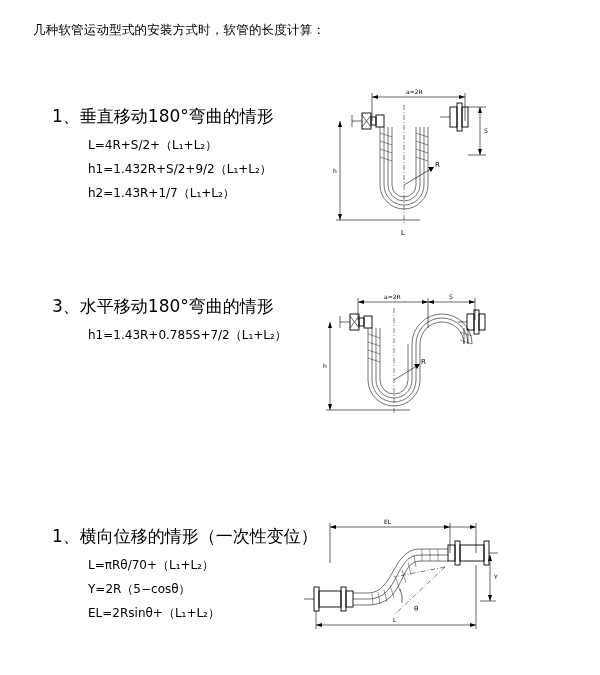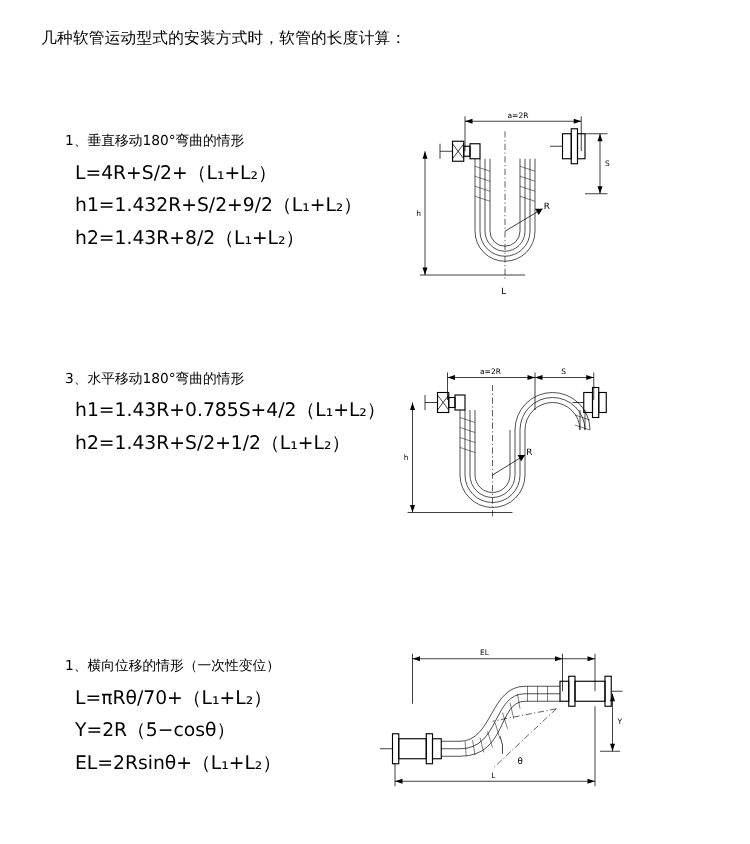--- a/index.html
+++ b/index.html
@@ -36,27 +36,27 @@
   .sec2 { left: 0px; top: 295px; width: 600px; }
   .sec3 { left: 0px; top: 525px; width: 600px; }
 
   .txtblock {
     position: absolute;
     left: 52px;
     top: 0;
     width: 270px;
   }
   .title {
-    font-size: 11px;
+    font-size: 17px;
     margin-bottom: 9px;
     white-space: nowrap;
   }
   .formula {
-    font-size: 15px;
-    margin-left: 8px;
+    font-size: 12px;
+    margin-left: 36px;
     margin-bottom: 7px;
     white-space: nowrap;
   }
   .figure {
     position: absolute;
   }
   .fig1 { left: 300px; top: -30px; }
   .fig2 { left: 300px; top: -15px; }
   .fig3 { left: 290px; top: -20px; }
 
@@ -75,21 +75,21 @@
 
 <div class="page">
 
   <div class="heading">几种软管运动型式的安装方式时，软管的长度计算：</div>
 
   <div class="section sec1">
     <div class="txtblock">
       <div class="title">1、垂直移动180°弯曲的情形</div>
       <div class="formula">L=4R+S/2+（L₁+L₂）</div>
       <div class="formula">h1=1.432R+S/2+9/2（L₁+L₂）</div>
-      <div class="formula">h2=1.43R+8/2（L₁+L₂）</div>
+      <div class="formula">h2=1.43R+1/7（L₁+L₂）</div>
     </div>
 
     <div class="figure fig1">
       <svg width="210" height="200" viewBox="0 0 210 200">
 
         <g>
           <line class="ln thin" x1="72" y1="22" x2="165" y2="22"></line>
           <polygon points="72,22 78,20 78,24" fill="#000"></polygon>
           <polygon points="165,22 159,20 159,24" fill="#000"></polygon>
           <line class="ln thin" x1="72" y1="18" x2="72" y2="46"></line>
@@ -159,22 +159,21 @@
         <g>
           <text class="lbl7" x="101" y="160">L</text>
         </g>
       </svg>
     </div>
   </div>
 
   <div class="section sec2">
     <div class="txtblock">
       <div class="title">3、水平移动180°弯曲的情形</div>
-      <div class="formula">h1=1.43R+0.785S+4/2（L₁+L₂）</div>
-      <div class="formula">h2=1.43R+S/2+1/2（L₁+L₂）</div>
+      <div class="formula">h1=1.43R+0.785S+7/2（L₁+L₂）</div>
     </div>
 
     <div class="figure fig2">
       <svg width="210" height="180" viewBox="0 0 210 180">
 
         <g>
           <line class="ln thin" x1="58" y1="22" x2="128" y2="22"></line>
           <polygon points="58,22 64,20 64,24" fill="#000"></polygon>
           <polygon points="128,22 122,20 122,24" fill="#000"></polygon>
           <line class="ln thin" x1="58" y1="18" x2="58" y2="40"></line>

